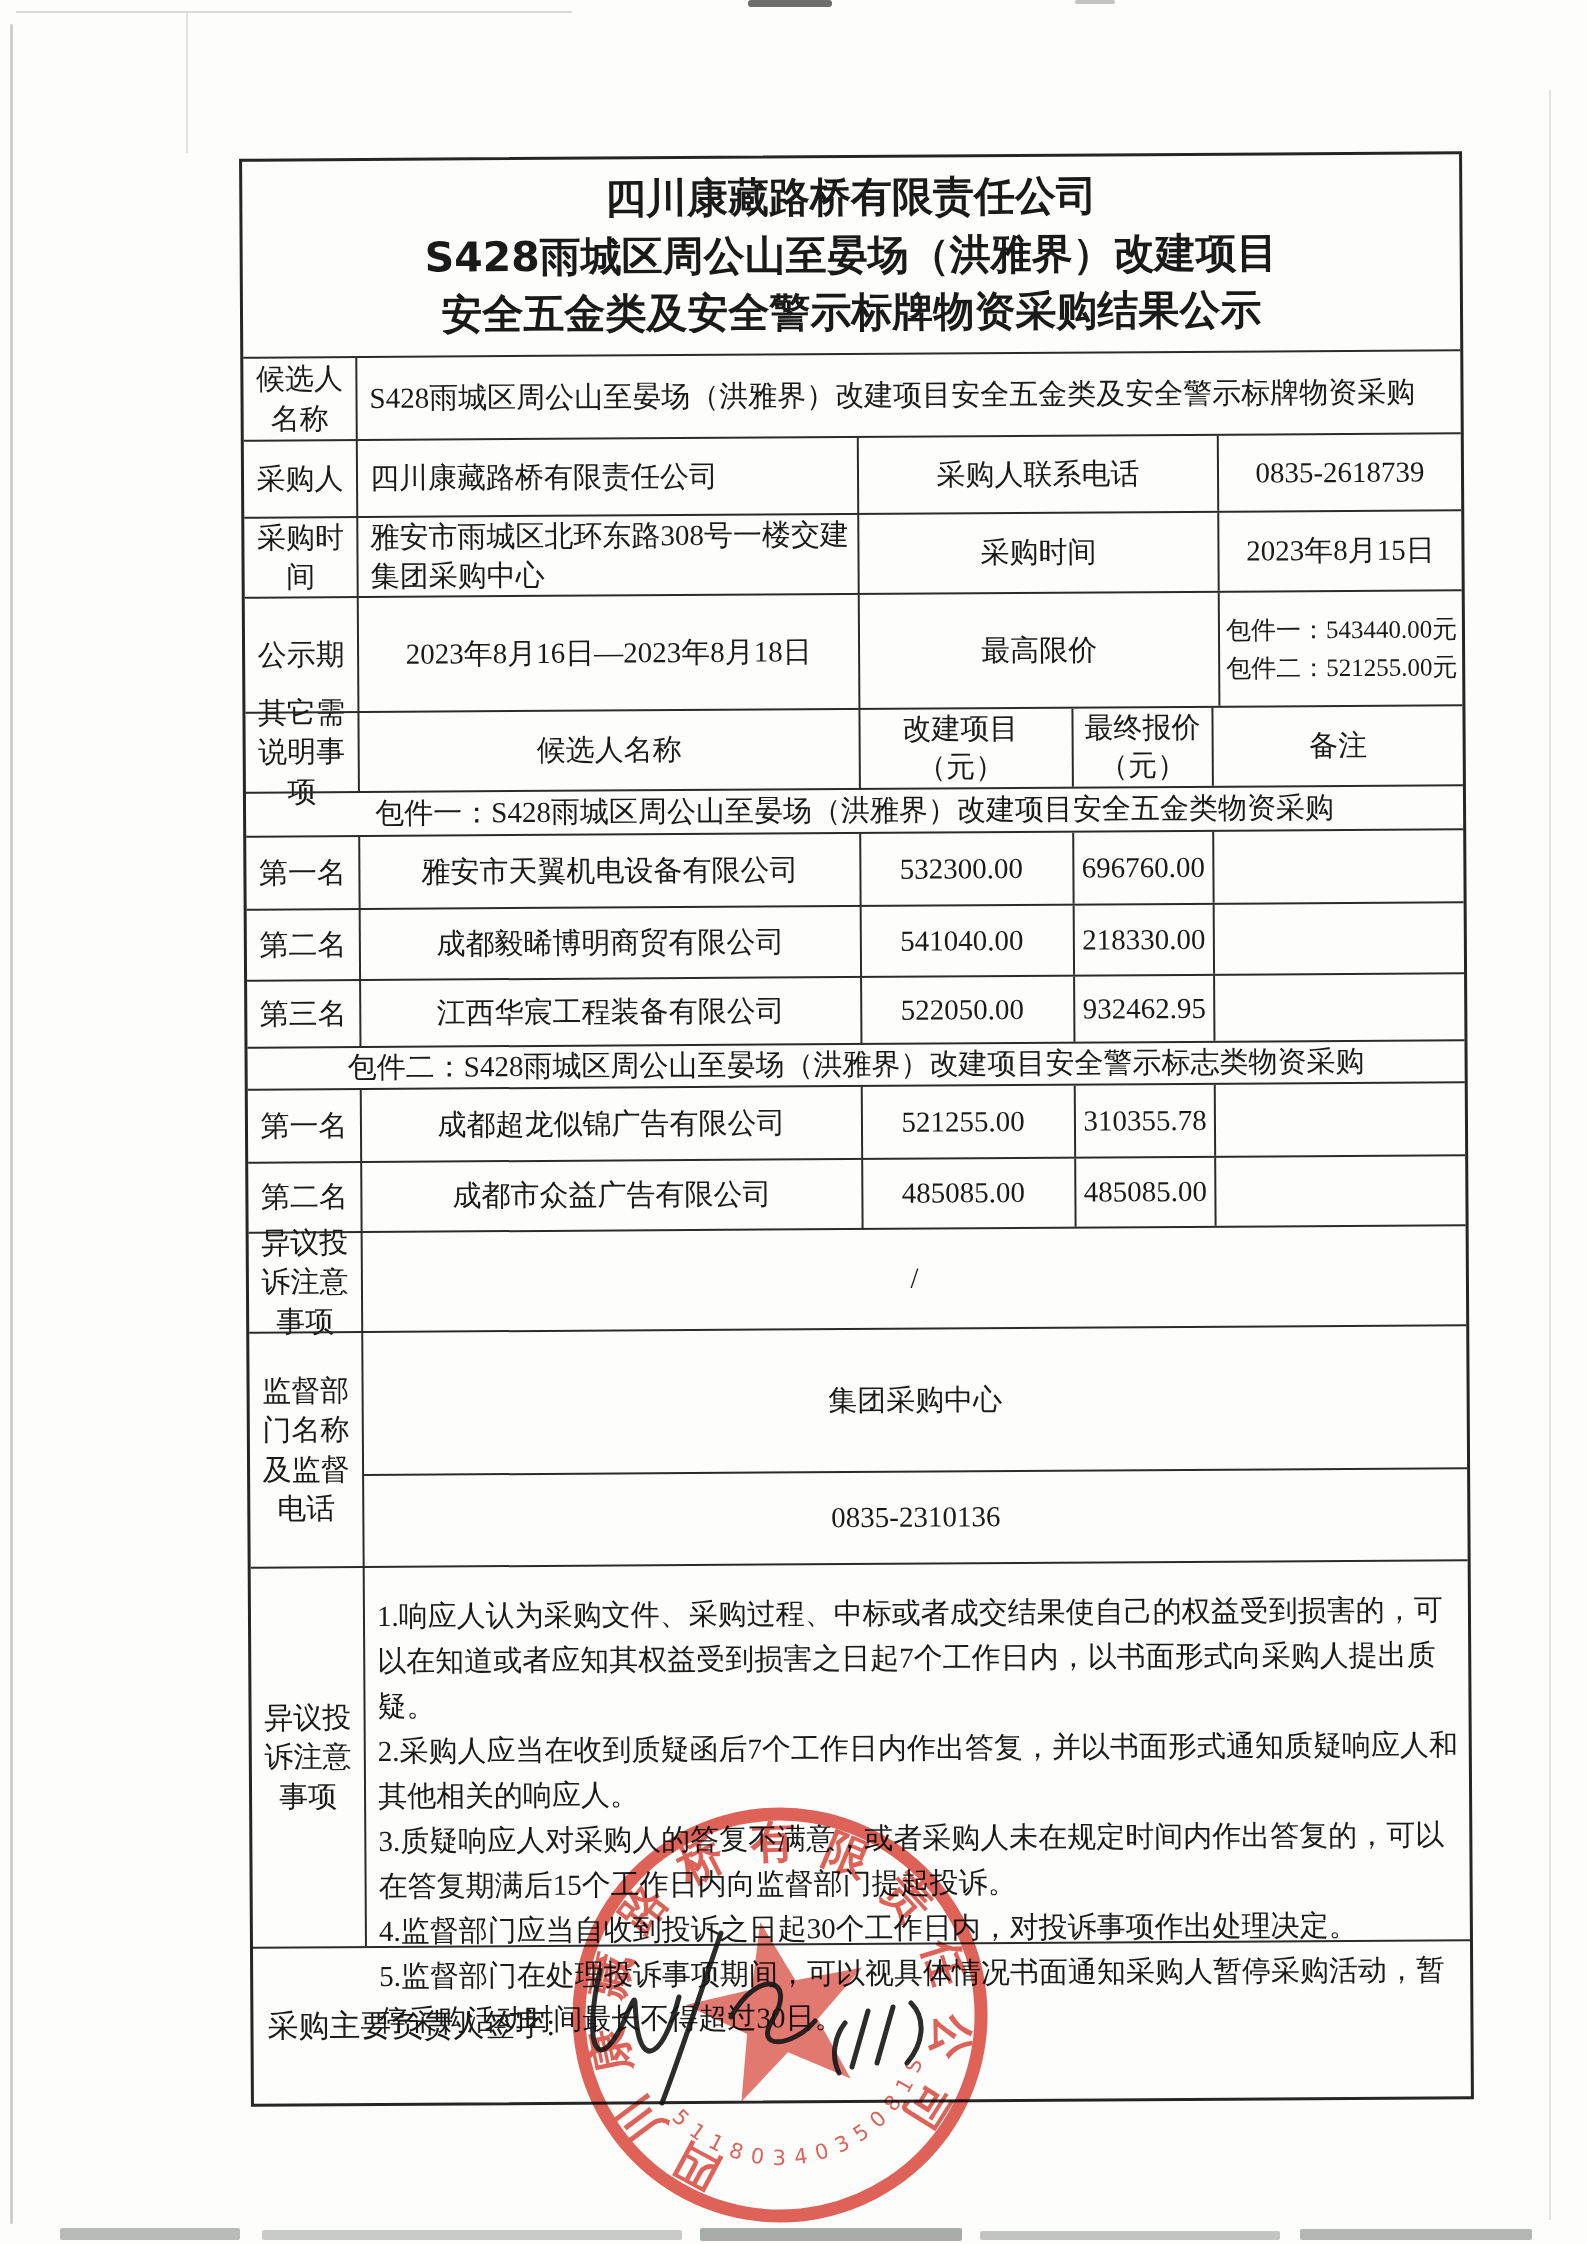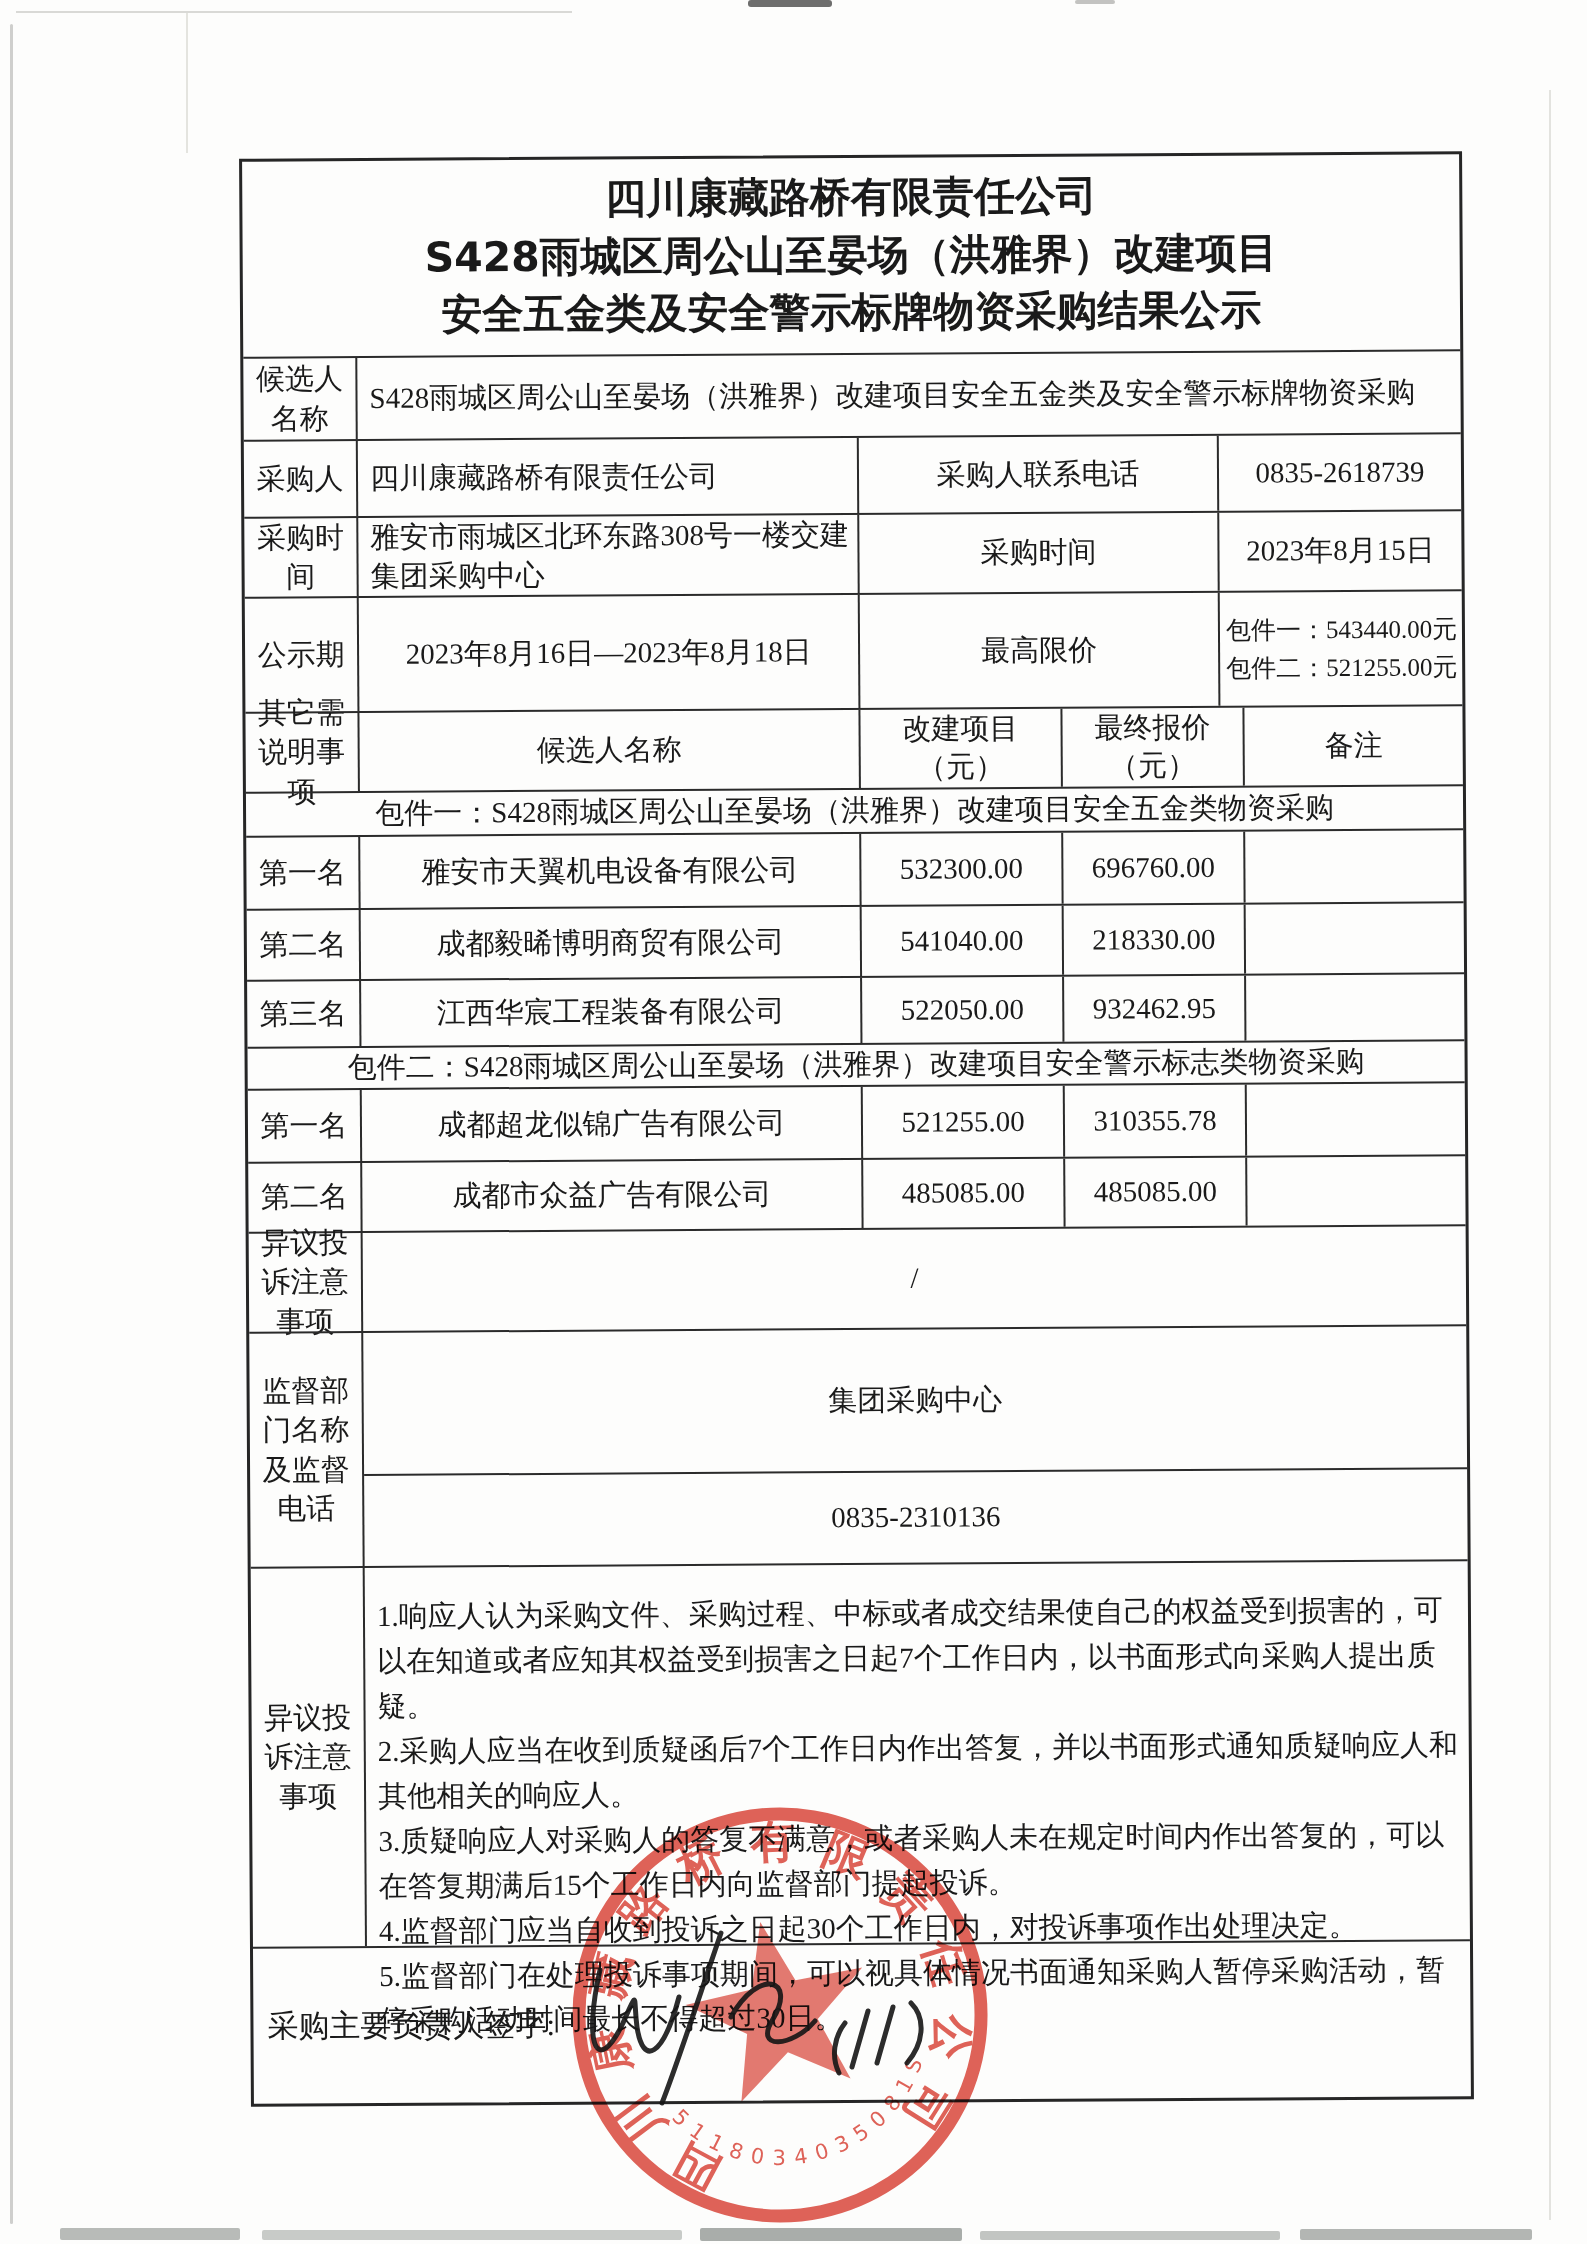--- a/index.html
+++ b/index.html
@@ -25,21 +25,21 @@
     box-sizing:border-box;
   }
   .row{display:flex;border-top:2px solid #2b2b2b;box-sizing:border-box;position:relative;}
   .row.first{border-top:none;}
   .c{box-sizing:border-box;border-left:2px solid #2b2b2b;display:flex;align-items:center;justify-content:center;text-align:center;padding:2px 4px;}
   .c.nb{border-left:none;}
   .c.left{justify-content:flex-start;text-align:left;padding-left:12px;}
   .w-label{width:112px;}
   .w-name{width:501px;}
   .w-first{width:202px;}
-  .w-final{width:182px;}
+  .w-final{width:140px;margin-left:11px;}
   .w-mid{width:360px;}
   .w-rest{flex:1;}
   .fs{font-size:29px;line-height:1.35;}
   .title-cell{height:195px;display:flex;flex-direction:column;align-items:center;justify-content:center;
     font-family:"DejaVu Sans","Liberation Sans",sans-serif;font-weight:bold;font-size:41px;line-height:1.4;text-align:center;}
   .band{justify-content:center;font-size:29px;}
   .price-lines{flex-direction:column;align-items:flex-start;justify-content:center;font-size:25px;line-height:1.5;padding-left:6px;}
   .two-line{flex-direction:column;line-height:1.3;}
   .sup-right{flex:1;display:flex;flex-direction:column;}
   .sup-top{height:143px;border-bottom:2px solid #2b2b2b;display:flex;align-items:center;justify-content:center;box-sizing:border-box;}

